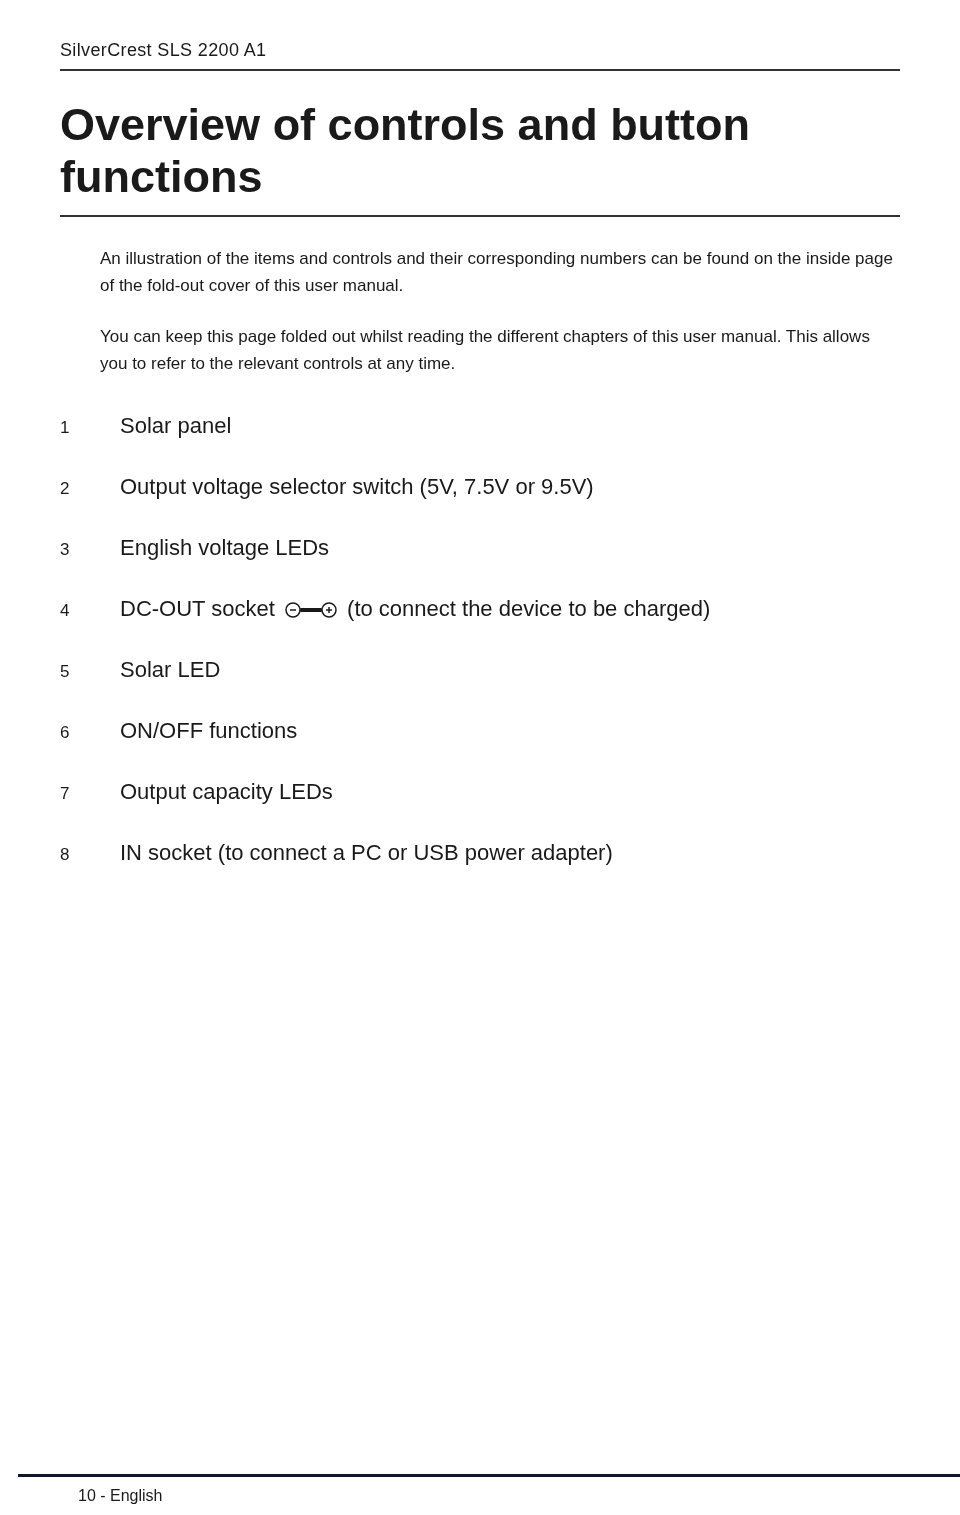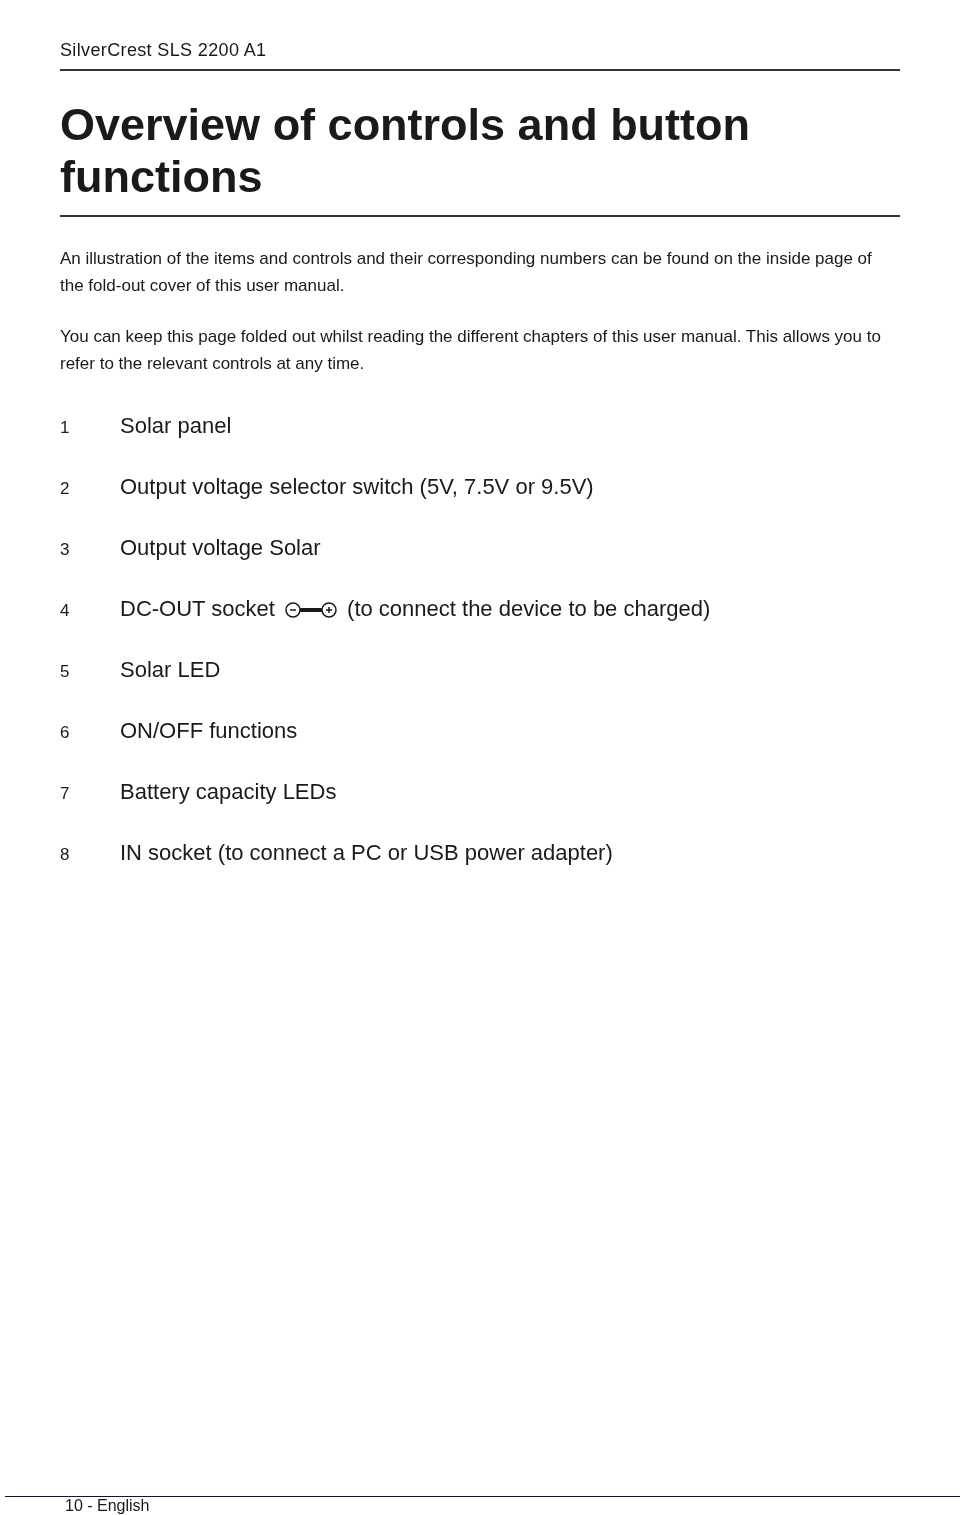--- a/index.html
+++ b/index.html
@@ -47,20 +47,21 @@
       font-weight: bold;
       color: #1a1a1a;
       line-height: 1.15;
     }
 
     .intro-text {
       font-size: 17px;
       line-height: 1.6;
       color: #1a1a1a;
       margin-bottom: 24px;
+      margin-left: 40px;
     }
 
     .controls-list {
       margin-top: 32px;
     }
 
     .control-item {
       display: flex;
       align-items: baseline;
       margin-bottom: 28px;
@@ -82,24 +83,24 @@
     .dc-socket-icon {
       display: inline-flex;
       align-items: center;
       margin: 0 4px;
       vertical-align: middle;
     }
 
     .footer-section {
       position: absolute;
       bottom: 0;
-      left: 5px;
+      left: 18px;
       right: 0;
-      border-top: 1px solid #0f172a;
-      padding: 0 60px;
+      border-top: 3px solid #0f172a;
+      padding: 10px 60px;
     }
 
     .footer-text {
       font-size: 16px;
       color: #1a1a1a;
     }
   </style>
 </head>
 <body>
 
@@ -123,21 +124,21 @@
       <span class="control-label">Solar panel</span>
     </div>
 
     <div class="control-item">
       <span class="control-number">2</span>
       <span class="control-label">Output voltage selector switch (5V, 7.5V or 9.5V)</span>
     </div>
 
     <div class="control-item">
       <span class="control-number">3</span>
-      <span class="control-label">Output voltage Solar</span>
+      <span class="control-label">English voltage LEDs</span>
     </div>
 
     <div class="control-item">
       <span class="control-number">4</span>
       <span class="control-label">
         DC-OUT socket
         <span class="dc-socket-icon">
           <svg width="52" height="20" viewBox="0 0 52 20" xmlns="http://www.w3.org/2000/svg">
 
             <circle cx="8" cy="10" r="7" fill="none" stroke="#1a1a1a" stroke-width="1.5"></circle>
@@ -159,21 +160,21 @@
       <span class="control-label">Solar LED</span>
     </div>
 
     <div class="control-item">
       <span class="control-number">6</span>
       <span class="control-label">ON/OFF functions</span>
     </div>
 
     <div class="control-item">
       <span class="control-number">7</span>
-      <span class="control-label">Battery capacity LEDs</span>
+      <span class="control-label">Output capacity LEDs</span>
     </div>
 
     <div class="control-item">
       <span class="control-number">8</span>
       <span class="control-label">IN socket (to connect a PC or USB power adapter)</span>
     </div>
 
   </div>
 
   <div class="footer-section">

